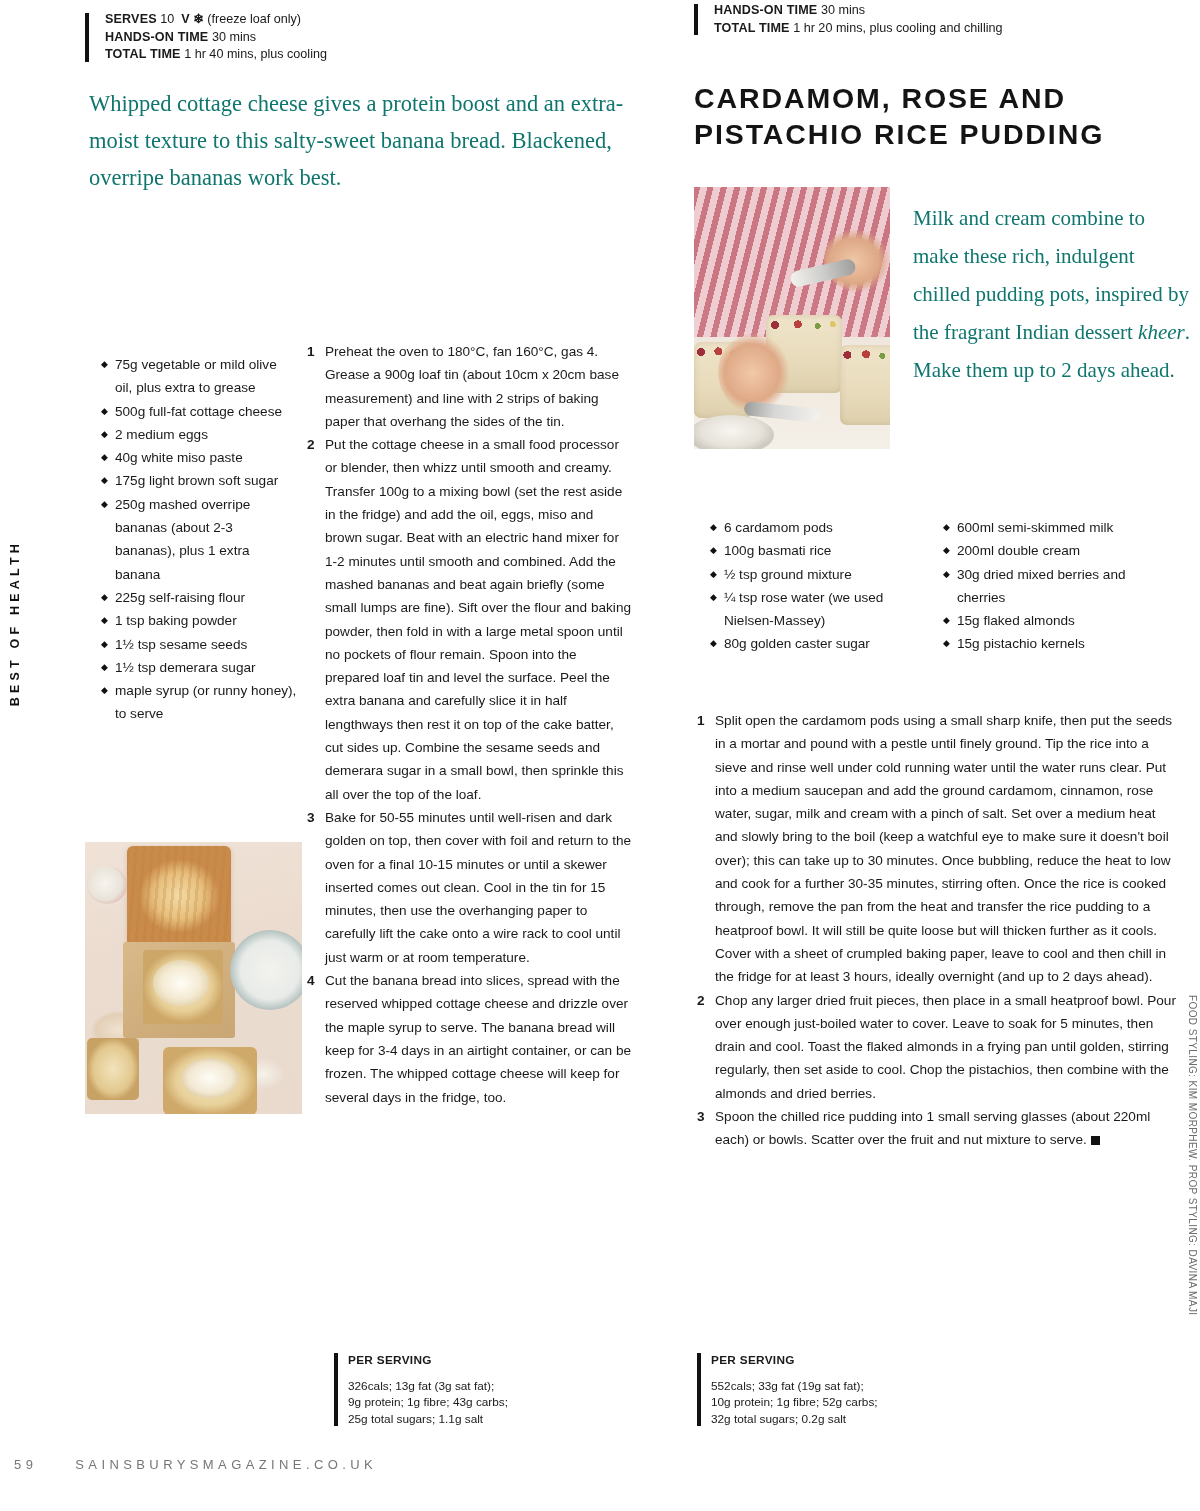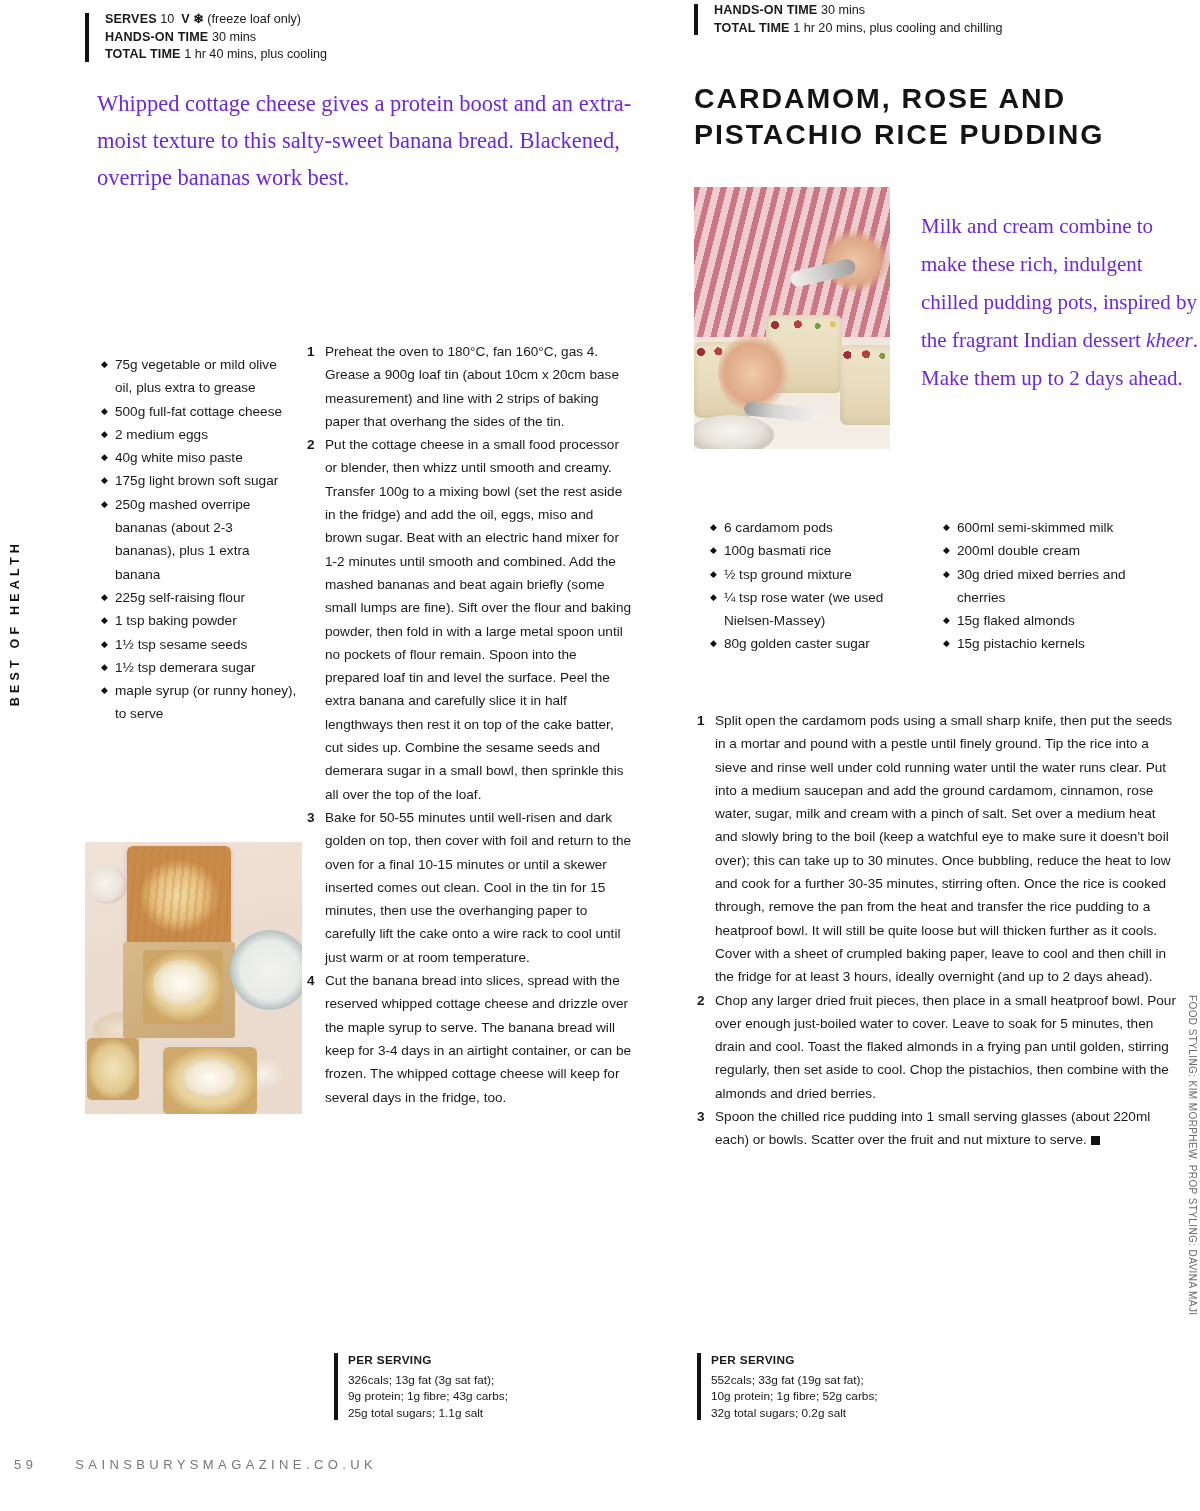--- a/index.html
+++ b/index.html
@@ -68,22 +68,22 @@
     color:#141414;
     text-transform:uppercase;
   }
   .recipe-title .ln { display:block; }
 
   
   .standfirst {
     font-family:"Liberation Serif", serif;
     font-size:22.5px;
     line-height:37px;
-    color:#6d28d9;
-    margin:12px;
+    color:#0f766e;
+    margin:4px;
   }
   .standfirst i { font-style:italic; }
 
   
   ul.ingredients {
     list-style:none;
     margin:13px; padding:0;
     font-size:13.6px;
     line-height:23.3px;
   }
@@ -136,21 +136,21 @@
     content:"";
     position:absolute;
     left:0; top:1px; bottom:1px;
     width:4px;
     background:#111;
   }
   .per-serving .ps-head {
     font-weight:700;
     letter-spacing:0.3px;
     display:block;
-    margin-bottom:3px;
+    margin-bottom:9px;
   }
 
   
   .footer {
     position:absolute;
     left:14px; top:1457px;
     font-size:13px;
     letter-spacing:4.4px;
     color:#77757a;
   }

